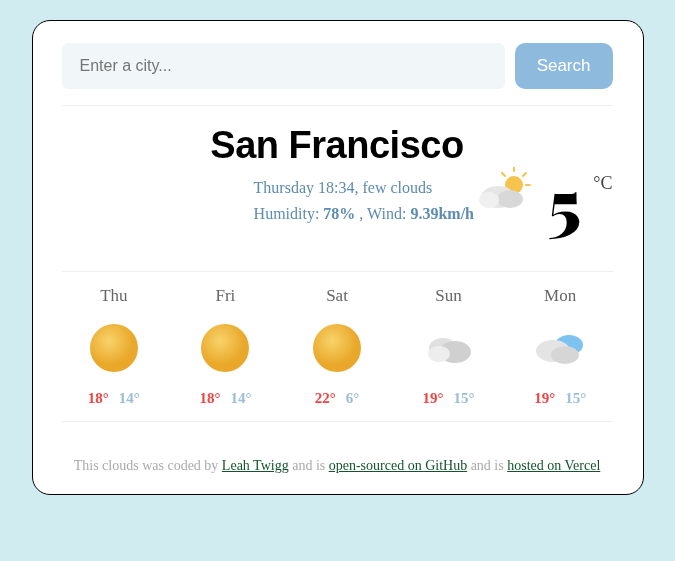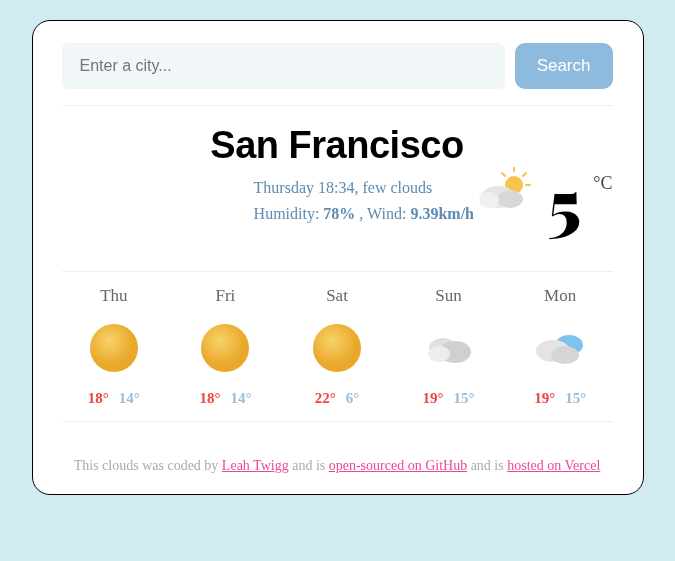--- a/index.html
+++ b/index.html
@@ -77,21 +77,21 @@
     .temps { font-size: 15px; }
     .hi { color: #ef4444; font-weight: bold; margin-right: 10px; }
     .lo { color: #9bbdd6; font-weight: bold; }
     .footer {
       text-align: center;
       font-size: 14px;
       color: #aaa;
       margin-top: 36px;
       font-family: Georgia, serif;
     }
-    .footer a { color: #ec4899; text-decoration: underline; text-align: center; }
+    .footer a { color: #14532d; text-decoration: underline; text-align: center; }
   </style>
 </head>
 <body>
 
 <div class="card">
   <div class="search-row">
     <input class="search-input" type="text" placeholder="Enter a city..." style="">
     <button class="search-btn">Search</button>
   </div>
   <hr class="sep">

